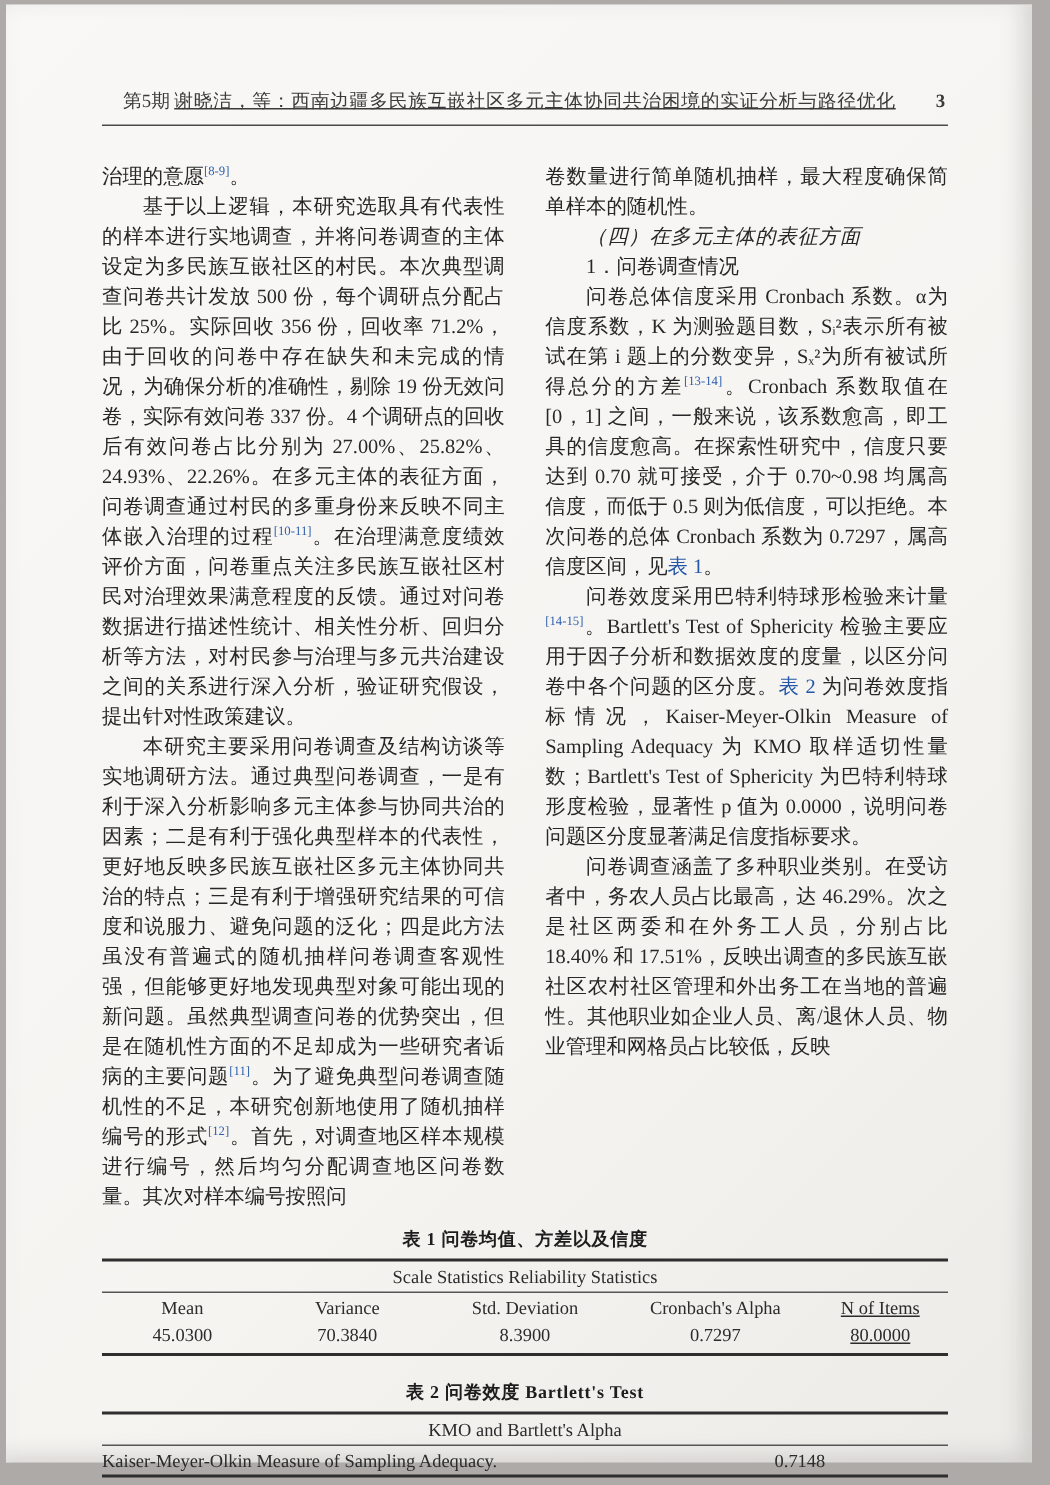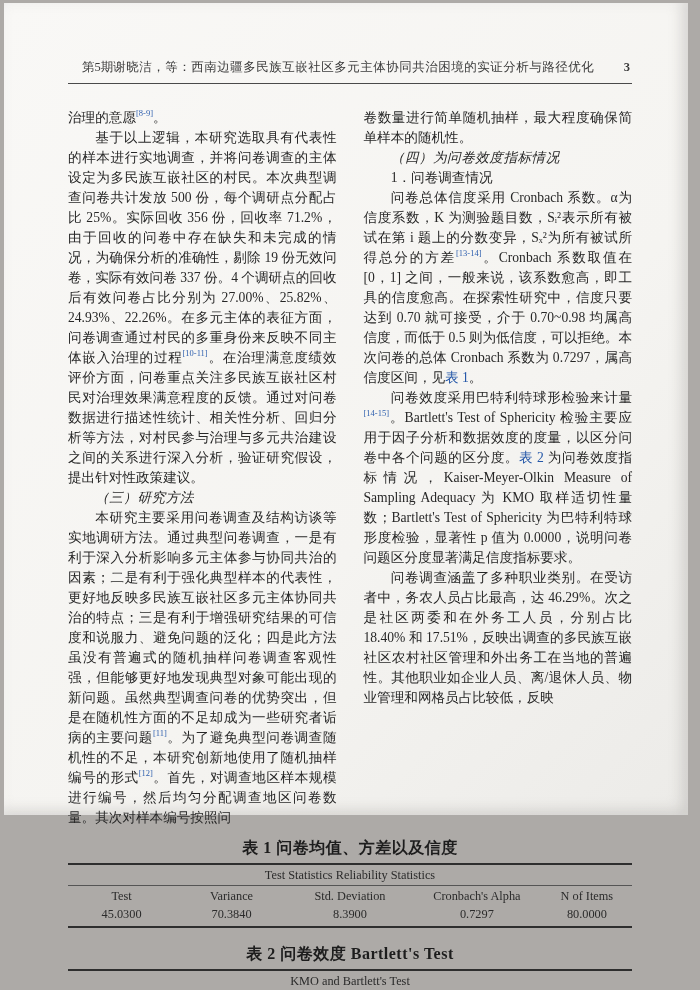--- a/index.html
+++ b/index.html
@@ -3,108 +3,107 @@
 <meta charset="utf-8">
 <style>
   html,body{margin:0;padding:0;}
   body{
     width:700px;height:990px;
     background:#adaaa7;
     font-family:"Liberation Serif","DejaVu Serif",serif;
     overflow:hidden;
   }
   .sheet{
-    position:absolute;left:4px;top:3px;width:684px;height:812px;
+    position:absolute;left:4px;top:3px;width:684px;height:972px;
     background:linear-gradient(135deg,#f9f8f6 0%,#f5f4f1 60%,#ecebe8 100%);
     box-shadow:inset -6px -4px 14px rgba(120,115,110,.25), inset 2px 2px 6px rgba(255,255,255,.6);
     color:#262626;
   }
   .content{position:absolute;left:64px;right:56px;top:56px;}
   
   .pagehead{
     display:flex;align-items:baseline;justify-content:space-between;
     font-size:12.5px;color:#3a3a3a;
     padding:0 2px 7px 14px;
     border-bottom:1.6px solid #4a4a4a;
   }
-  .pagehead .runtitle{flex:1;letter-spacing:.5px;}
+  .pagehead .runtitle{flex:1;text-align:center;letter-spacing:.5px;text-decoration:underline;}
   .pagehead .pageno{width:30px;text-align:right;font-weight:bold;}
   
   .cols{display:flex;gap:27px;margin-top:24px;}
   .col{width:282px;font-size:13.6px;line-height:20px;color:#272727;}
   .para{text-align:justify;text-indent:2em;}
   .para.noindent{text-indent:0;}
   .para.section{font-style:italic;letter-spacing:.5px;}
   sup.cite{font-size:8.5px;color:#2e5fae;line-height:0;}
   .ref{color:#2457a8;}
   
   .tcaption{
-    text-align:center;font-weight:bold;font-size:16px;color:#1d1d1d;
+    text-align:center;font-weight:bold;font-size:12px;color:#1d1d1d;
     margin-top:10px;margin-bottom:4px;letter-spacing:.5px;
   }
   .tbl{border-top:2.2px solid #2e2e2e;border-bottom:2.2px solid #2e2e2e;font-size:12.3px;color:#2b2b2b;}
   .tsub{text-align:center;padding:3px 0 2px;border-bottom:1px solid #555;}
   .grid5{display:flex;}
   .grid5 > div{text-align:center;padding:2.5px 0 1px;}
-  .c1{width:19%;} .c2{width:20%;} .c3{width:22%;} .c4{width:23%;} .c5{width:16%;}
+  .c1{width:19%;} .c2{width:20%;} .c3{width:22%;} .c4{width:23%;} .c5{width:16%;text-decoration:underline;}
   .kmo-row{display:flex;}
-  .kmo-row .lab{width:65%;text-align:center;padding:2.5px 0 1.5px;}
+  .kmo-row .lab{width:65%;padding:2.5px 0 1.5px;}
   .kmo-row .val{width:35%;text-align:center;padding:2.5px 0 1.5px;}
 </style>
 </head>
 <body>
 
 <div class="sheet">
   <div class="content">
 
     <div class="pagehead">
       <span>第5期</span>
       <span class="runtitle">谢晓洁，等：西南边疆多民族互嵌社区多元主体协同共治困境的实证分析与路径优化</span>
       <span class="pageno">3</span>
     </div>
 
     <div class="cols">
       <div class="col">
           <div class="para noindent"><span>治理的意愿</span><sup class="cite">[8-9]</sup><span>。</span></div>
           <div class="para "><span>基于以上逻辑，本研究选取具有代表性的样本进行实地调查，并将问卷调查的主体设定为多民族互嵌社区的村民。本次典型调查问卷共计发放 500 份，每个调研点分配占比 25%。实际回收 356 份，回收率 71.2%，由于回收的问卷中存在缺失和未完成的情况，为确保分析的准确性，剔除 19 份无效问卷，实际有效问卷 337 份。4 个调研点的回收后有效问卷占比分别为 27.00%、25.82%、24.93%、22.26%。在多元主体的表征方面，问卷调查通过村民的多重身份来反映不同主体嵌入治理的过程</span><sup class="cite">[10-11]</sup><span>。在治理满意度绩效评价方面，问卷重点关注多民族互嵌社区村民对治理效果满意程度的反馈。通过对问卷数据进行描述性统计、相关性分析、回归分析等方法，对村民参与治理与多元共治建设之间的关系进行深入分析，验证研究假设，提出针对性政策建议。</span></div>
-          <div class="para section"><span>（三）研究方法</span></div>
           <div class="para "><span>本研究主要采用问卷调查及结构访谈等实地调研方法。通过典型问卷调查，一是有利于深入分析影响多元主体参与协同共治的因素；二是有利于强化典型样本的代表性，更好地反映多民族互嵌社区多元主体协同共治的特点；三是有利于增强研究结果的可信度和说服力、避免问题的泛化；四是此方法虽没有普遍式的随机抽样问卷调查客观性强，但能够更好地发现典型对象可能出现的新问题。虽然典型调查问卷的优势突出，但是在随机性方面的不足却成为一些研究者诟病的主要问题</span><sup class="cite">[11]</sup><span>。为了避免典型问卷调查随机性的不足，本研究创新地使用了随机抽样编号的形式</span><sup class="cite">[12]</sup><span>。首先，对调查地区样本规模进行编号，然后均匀分配调查地区问卷数量。其次对样本编号按照问</span></div>
         </div>
       <div class="col">
           <div class="para noindent"><span>卷数量进行简单随机抽样，最大程度确保简单样本的随机性。</span></div>
-          <div class="para section"><span>（四）为问卷效度指标情况</span></div>
+          <div class="para section"><span>（四）在多元主体的表征方面</span></div>
           <div class="para "><span>1．问卷调查情况</span></div>
           <div class="para "><span>问卷总体信度采用 Cronbach 系数。α为信度系数，K 为测验题目数，Sᵢ²表示所有被试在第 i 题上的分数变异，Sₓ²为所有被试所得总分的方差</span><sup class="cite">[13-14]</sup><span>。Cronbach 系数取值在 [0，1] 之间，一般来说，该系数愈高，即工具的信度愈高。在探索性研究中，信度只要达到 0.70 就可接受，介于 0.70~0.98 均属高信度，而低于 0.5 则为低信度，可以拒绝。本次问卷的总体 Cronbach 系数为 0.7297，属高信度区间，见</span><span class="ref">表 1</span><span>。</span></div>
           <div class="para "><span>问卷效度采用巴特利特球形检验来计量</span><sup class="cite">[14-15]</sup><span>。Bartlett's Test of Sphericity 检验主要应用于因子分析和数据效度的度量，以区分问卷中各个问题的区分度。</span><span class="ref">表 2</span><span> 为问卷效度指标情况，Kaiser-Meyer-Olkin Measure of Sampling Adequacy 为 KMO 取样适切性量数；Bartlett's Test of Sphericity 为巴特利特球形度检验，显著性 p 值为 0.0000，说明问卷问题区分度显著满足信度指标要求。</span></div>
           <div class="para "><span>问卷调查涵盖了多种职业类别。在受访者中，务农人员占比最高，达 46.29%。次之是社区两委和在外务工人员，分别占比 18.40% 和 17.51%，反映出调查的多民族互嵌社区农村社区管理和外出务工在当地的普遍性。其他职业如企业人员、离/退休人员、物业管理和网格员占比较低，反映</span></div>
         </div>
     </div>
 
     <div class="tcaption">表 1  问卷均值、方差以及信度</div>
     <div class="tbl">
-      <div class="tsub">Test Statistics Reliability Statistics</div>
+      <div class="tsub">Scale Statistics Reliability Statistics</div>
       <div class="grid5">
-        <div class="c1">Test</div>
+        <div class="c1">Mean</div>
         <div class="c2">Variance</div>
         <div class="c3">Std. Deviation</div>
         <div class="c4">Cronbach's Alpha</div>
         <div class="c5">N of Items</div>
       </div>
       <div class="grid5" style="padding-bottom:3px;">
         <div class="c1">45.0300</div>
         <div class="c2">70.3840</div>
         <div class="c3">8.3900</div>
         <div class="c4">0.7297</div>
         <div class="c5">80.0000</div>
       </div>
     </div>
 
     <div class="tcaption" style="margin-top:16px;">表 2  问卷效度 Bartlett's Test</div>
     <div class="tbl">
-      <div class="tsub">KMO and Bartlett's Test</div>
+      <div class="tsub">KMO and Bartlett's Alpha</div>
       <div class="kmo-row">
         <div class="lab">Kaiser-Meyer-Olkin Measure of Sampling Adequacy.</div>
         <div class="val">0.7148</div>
       </div>
 
     </div>
 
   </div>
 </div>
 

